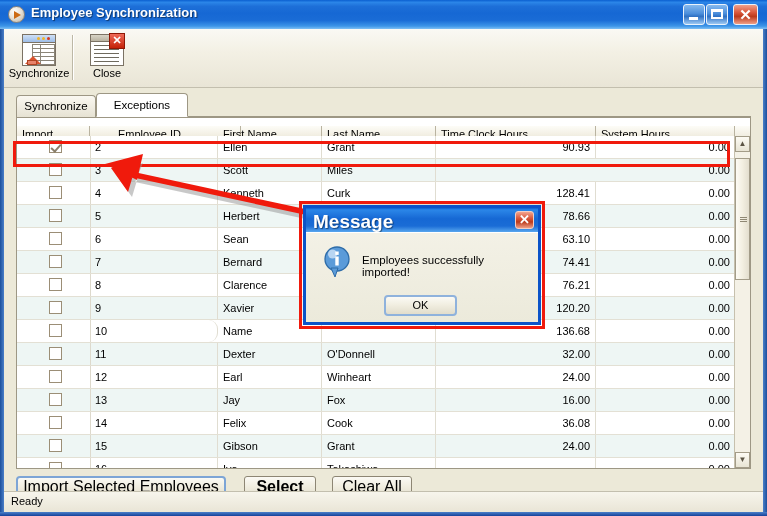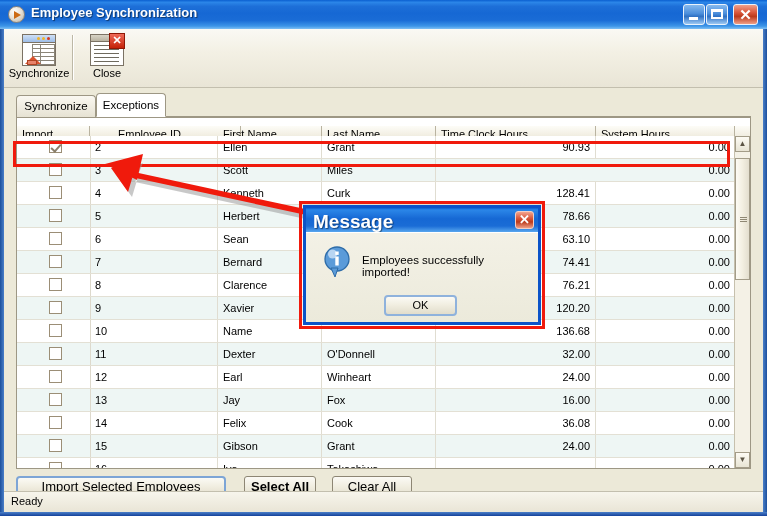--- a/index.html
+++ b/index.html
@@ -114,21 +114,21 @@
   #tabstrip{position:absolute;left:12px;top:66px;width:735px;height:22px;}
   .tab{
     position:absolute;top:0;height:22px;box-sizing:border-box;
     border:1px solid #9d9784;border-bottom:none;
     border-radius:4px 4px 0 0;
     font-size:11.5px;color:#000;text-align:center;line-height:20px;
     font-family:"Liberation Sans","DejaVu Sans",sans-serif;
     cursor:default;
   }
   #tab-sync{left:0;width:80px;background:linear-gradient(to bottom,#faf8f1,#e6e2d3);}
-  #tab-exc{left:80px;width:70px;top:-2px;height:24px;background:#fff;z-index:3;line-height:23px;
+  #tab-exc{left:80px;width:92px;top:-2px;height:24px;background:#fff;z-index:3;line-height:23px;
      border-bottom:1px solid #fff;}
   #tab-underline{position:absolute;left:0;top:21px;width:735px;height:1px;background:#9d9784;}
 
   
   #gridpanel{
     position:absolute;left:12px;top:88px;width:735px;height:352px;
     background:#fff;border:1px solid #9d9784;box-sizing:border-box;
   }
   #grid-head{
     position:absolute;left:0;top:8px;right:0;height:18px;
@@ -175,21 +175,21 @@
     border:1px solid #a39c88;cursor:default;}
   #sb-thumb::after{content:"";position:absolute;left:4px;top:58px;width:7px;height:5px;
     background:repeating-linear-gradient(to bottom,#8f8874 0,#8f8874 1px,transparent 1px,transparent 2px);}
 
   
   #btnbar{position:absolute;left:12px;top:447px;width:735px;height:24px;}
   .btn{
     position:absolute;top:0;height:22px;box-sizing:border-box;
     background:linear-gradient(to bottom,#fbfaf5 0%,#f1eee1 45%,#e2ddcb 100%);
     border:1px solid #8d8674;border-radius:3px;
-    font-size:13px;color:#000;text-align:center;line-height:20px;
+    font-size:16px;color:#000;text-align:center;line-height:20px;
     font-family:"Liberation Sans","DejaVu Sans",sans-serif;cursor:default;
   }
   #btn-import{left:0;width:210px;border:2px solid #7da5d6;border-radius:4px;line-height:18px;}
   #btn-selall{left:228px;width:72px;font-weight:bold;}
   #btn-clrall{left=0;left:316px;width:80px;}
 
   
   #statusbar{
     position:absolute;left:0;bottom:0;width:759px;height:20px;
     background:linear-gradient(to bottom,#f7f5ec,#e9e5d6);
@@ -362,21 +362,21 @@
           <div class="chk"></div>
           <div class="cell bdr" style="left: 73px; width: 128px;">9</div>
           <div class="cell bdr" style="left: 201px; width: 104px;">Xavier</div>
           <div class="cell bdr" style="left: 305px; width: 114px;"></div>
           <div class="cell num bdr" style="left: 419px; width: 160px;">120.20</div>
           <div class="cell num" style="left: 579px; width: 139px;">0.00</div>
           <div class="vsep" style="left: 73px;"></div>
         </div>
         <div class="row white" style="top: 184px;">
           <div class="chk"></div>
-          <div class="cell bdr" style="left: 73px; width: 128px;">10</div>
+          <div class="cell bdr" style="left: 73px; width: 128px; border-radius: 9px;">10</div>
           <div class="cell bdr" style="left: 201px; width: 104px;">Name</div>
           <div class="cell bdr" style="left: 305px; width: 114px;"></div>
           <div class="cell num bdr" style="left: 419px; width: 160px;">136.68</div>
           <div class="cell num" style="left: 579px; width: 139px;">0.00</div>
           <div class="vsep" style="left: 73px;"></div>
         </div>
         <div class="row alt" style="top: 207px;">
           <div class="chk"></div>
           <div class="cell bdr" style="left: 73px; width: 128px;">11</div>
           <div class="cell bdr" style="left: 201px; width: 104px;">Dexter</div>

